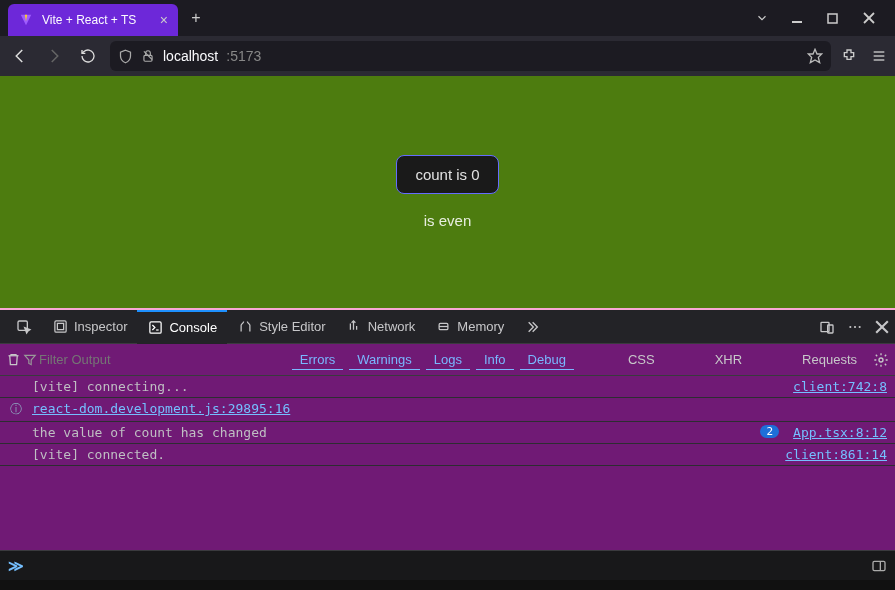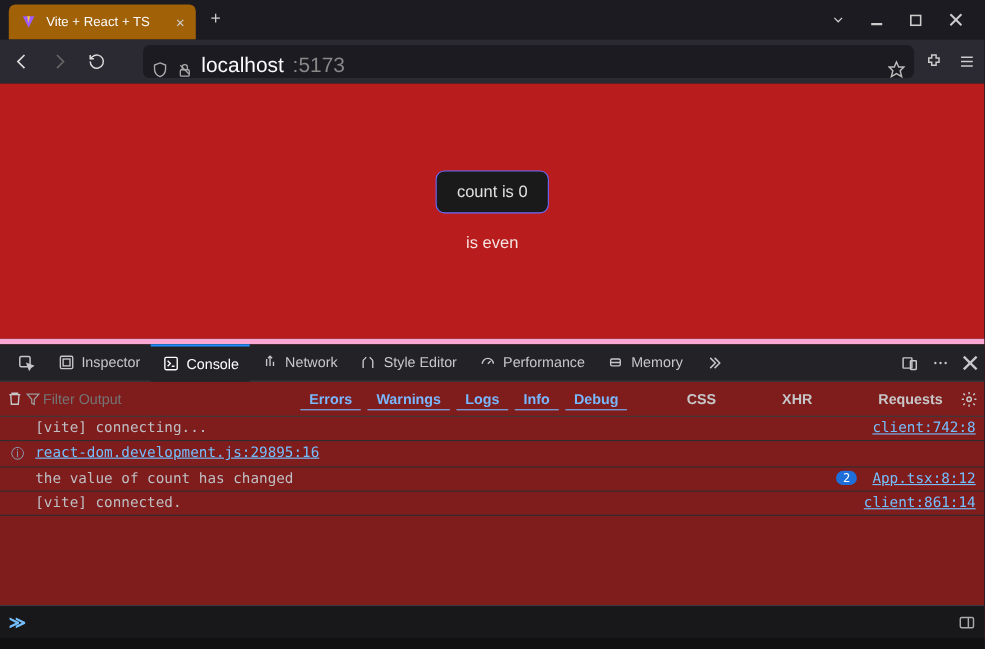--- a/index.html
+++ b/index.html
@@ -8,65 +8,65 @@
     background: #1c1b22;
     font-family: -apple-system, BlinkMacSystemFont, "Segoe UI", sans-serif;
     color: #fbfbfe;
     overflow: hidden;
     display: flex; flex-direction: column;
   }
 
   
   .tab-bar { height: 36px; background: #1c1b22; display: flex; align-items: center; padding: 0 8px; }
   .tab {
-    background: #a16207; height: 32px; min-width: 170px;
+    background: #6d28d9; height: 32px; min-width: 170px;
     display: flex; align-items: center; padding: 0 10px; gap: 8px;
     border-top-left-radius: 6px; border-top-right-radius: 6px;
     font-size: 12px; color: #fbfbfe;
     margin-top: 4px;
   }
   .tab .favicon { width: 16px; height: 16px; display:flex; align-items:center; justify-content:center; }
   .tab .close { margin-left: auto; color: #ccc; font-size: 14px; }
   .new-tab { width: 28px; height: 28px; display:flex; align-items:center; justify-content:center; color:#ccc; margin-left:4px; }
   .tab-bar-right { margin-left:auto; display:flex; align-items:center; gap:18px; padding-right:6px; }
   .winbtn { color:#ccc; font-size:14px; width:18px; text-align:center; }
 
   
   .toolbar {
     height: 40px; background: #2b2a33;
     display: flex; align-items: center; padding: 0 8px; gap: 10px;
   }
   .navbtn { width: 24px; height: 24px; display:flex; align-items:center; justify-content:center; color:#ccc; }
   .navbtn.disabled { color:#666; }
   .url-bar {
     flex: 1; height: 30px; background: #1c1b22; border-radius: 6px;
-    display:flex; align-items:flex-end; padding: 0 8px; gap:8px; color:#ccc; font-size:19px;margin-left:20px;
+    display:flex; align-items:center; padding: 0 8px; gap:8px; color:#ccc; font-size:14px;
   }
   .url-bar .host { color:#fbfbfe; }
   .url-bar .port { color:#888; }
   .url-bar .star { margin-left:auto; color:#aaa; }
   .toolbar-right { display:flex; align-items:center; gap:14px; color:#ccc; }
 
   
-  .page { flex:0 0 232px; background:#b91c1c; display:flex; flex-direction:column; align-items:center; justify-content:center; gap:18px; color:rgba(255,255,255,0.87); }
+  .page { flex:0 0 232px; background:#4d7c0f; display:flex; flex-direction:column; align-items:center; justify-content:center; gap:18px; color:rgba(255,255,255,0.87); }
   .count-btn { background:#1a1a1a; border:1px solid #646cff; border-radius:8px; padding:10px 18px; color:rgba(255,255,255,0.87); font-size:15px; }
   .even-txt { font-size:15px; color:rgba(255,255,255,0.87); }
 
   
-  .devtools { flex:1; background:#7f1d1d; display:flex; flex-direction:column; border-top:5px solid #f9a8d4; min-height:0; }
+  .devtools { flex:1; background:#701a75; display:flex; flex-direction:column; border-top:2px solid #f9a8d4; min-height:0; }
   .dt-tabs { height:34px; display:flex; align-items:center; gap:0; padding:0 6px; border-bottom:1px solid #3a3a3e; background:#232327; }
   .dt-tab { display:flex; align-items:center; gap:6px; padding:0 10px; height:34px; color:#c7c7c9; font-size:13px; }
   .dt-tab.active { border-top:2px solid #1e90ff; background:#232327; color:#fff; }
   .dt-tabs .right { margin-left:auto; display:flex; align-items:center; gap:12px; color:#c7c7c9; }
   .dt-icon { width:16px; height:16px; display:flex; align-items:center; justify-content:center; }
 
   
   .filter-bar { height:32px; display:flex; align-items:center; padding:0 6px; border-bottom:1px solid #3a3a3e; gap:2px; }
   .filter-input { flex:0 1 220px; color:#999; font-size:13px; background:transparent; border:none; outline:none; }
-  .filter-chips { margin-left:auto; display:flex; align-items:center; gap:2px;font-weight:bold; }
+  .filter-chips { margin-left:auto; display:flex; align-items:center; gap:2px; }
   .chip { font-size:13px; color:#79b8ff; padding:2px 8px; border-bottom:1px solid #79b8ff; margin:0 2px; }
   .chip2 { font-size:13px; color:#c7c7c9; padding:2px 8px;margin-left:42px; }
   .gear2 { margin-left:6px; color:#c7c7c9; }
 
   
   .console { flex:1; overflow:auto; font-family: ui-monospace, Menlo, Consolas, monospace; font-size:13px; min-height:0; }
   .msg { display:flex; align-items:flex-start; padding:3px 8px; border-bottom:1px solid #2d2d31; gap:8px; }
   .msg .icon { width:16px; flex:0 0 16px; text-align:center; color:#8fa6c0; font-size:12px; }
   .msg .text { flex:1; color:#bfbfc3; }
   .msg .text .bold { color:#fff; font-weight:bold; }
@@ -205,42 +205,33 @@
             <rect x="3" y="3" width="18" height="18" rx="2"></rect>
             <polyline points="7 8 11 12 7 16"></polyline>
             <line x1="13" y1="16" x2="17" y2="16"></line>
           </svg>
         </span>
       <span>Console</span>
     </div>
     <div class="dt-tab">
       <span class="dt-icon">
           <svg width="15" height="15" viewBox="0 0 24 24" fill="none" stroke="#c7c7c9" stroke-width="2">
+            <path d="M9 4c0 3-4 3-4 6v10M15 4c0 3 4 3 4 6v10"></path>
+          </svg>
+        </span>
+      <span>Style Editor</span>
+    </div>
+    <div class="dt-tab">
+      <span class="dt-icon">
+          <svg width="15" height="15" viewBox="0 0 24 24" fill="none" stroke="#c7c7c9" stroke-width="2">
             <path d="M7 17V7M12 17V4M17 17v-6"></path>
             <polyline points="9 6 12 3 15 6"></polyline>
           </svg>
         </span>
       <span>Network</span>
-    </div>
-    <div class="dt-tab">
-      <span class="dt-icon">
-          <svg width="15" height="15" viewBox="0 0 24 24" fill="none" stroke="#c7c7c9" stroke-width="2">
-            <path d="M9 4c0 3-4 3-4 6v10M15 4c0 3 4 3 4 6v10"></path>
-          </svg>
-        </span>
-      <span>Style Editor</span>
-    </div>
-    <div class="dt-tab">
-      <span class="dt-icon">
-          <svg width="15" height="15" viewBox="0 0 24 24" fill="none" stroke="#c7c7c9" stroke-width="2">
-            <path d="M4 14a8 8 0 1 1 16 0"></path>
-            <line x1="12" y1="14" x2="16" y2="10"></line>
-          </svg>
-        </span>
-      <span>Performance</span>
     </div>
     <div class="dt-tab">
       <span class="dt-icon">
           <svg width="15" height="15" viewBox="0 0 24 24" fill="none" stroke="#c7c7c9" stroke-width="2">
             <rect x="5" y="7" width="14" height="10" rx="2"></rect>
             <line x1="5" y1="12" x2="19" y2="12"></line>
           </svg>
         </span>
       <span>Memory</span>
     </div>

